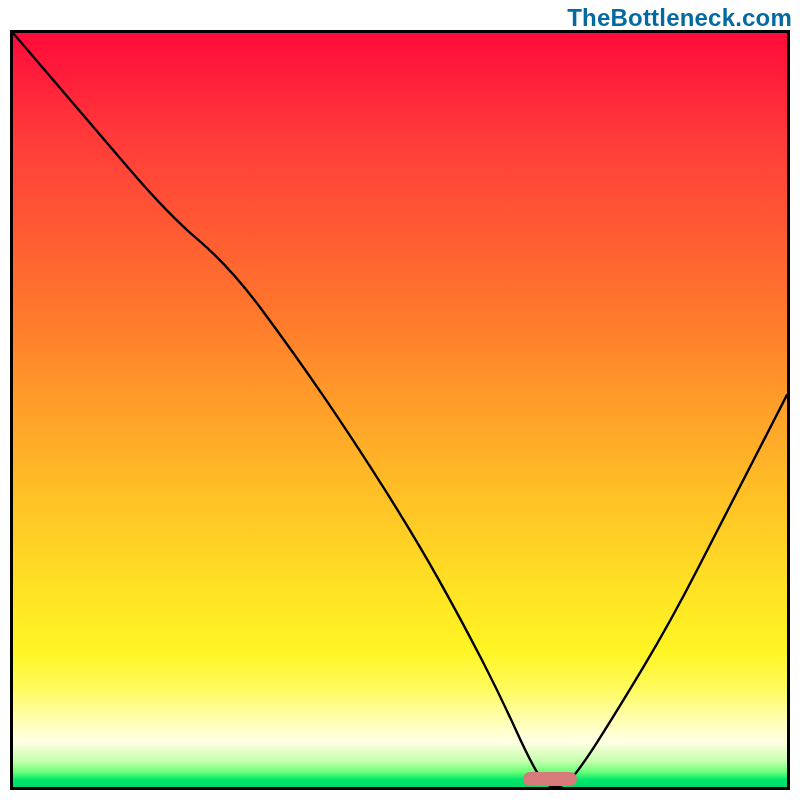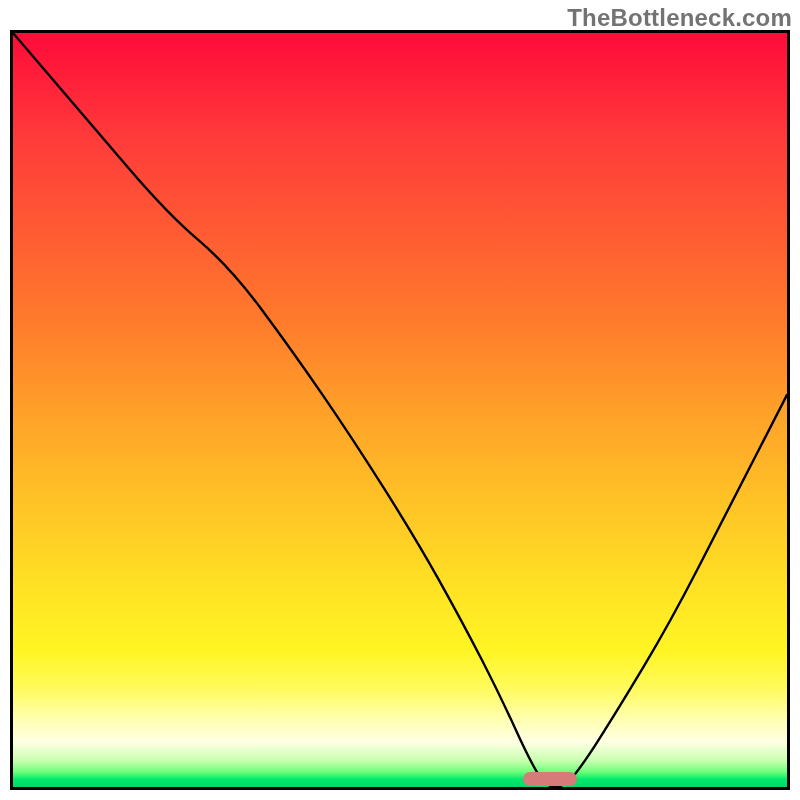--- a/index.html
+++ b/index.html
@@ -15,21 +15,21 @@
     position: relative;
     width: 800px;
     height: 800px;
   }
   .watermark {
     position: absolute;
     top: 4px;
     right: 8px;
     font-size: 24px;
     font-weight: 600;
-    color: #737373;
+    color: #0369a1;
     letter-spacing: 0.2px;
     z-index: 20;
     text-align: right;
   }
   
   .plot-frame {
     position: absolute;
     left: 10px;
     top: 30px;
     width: 780px;

